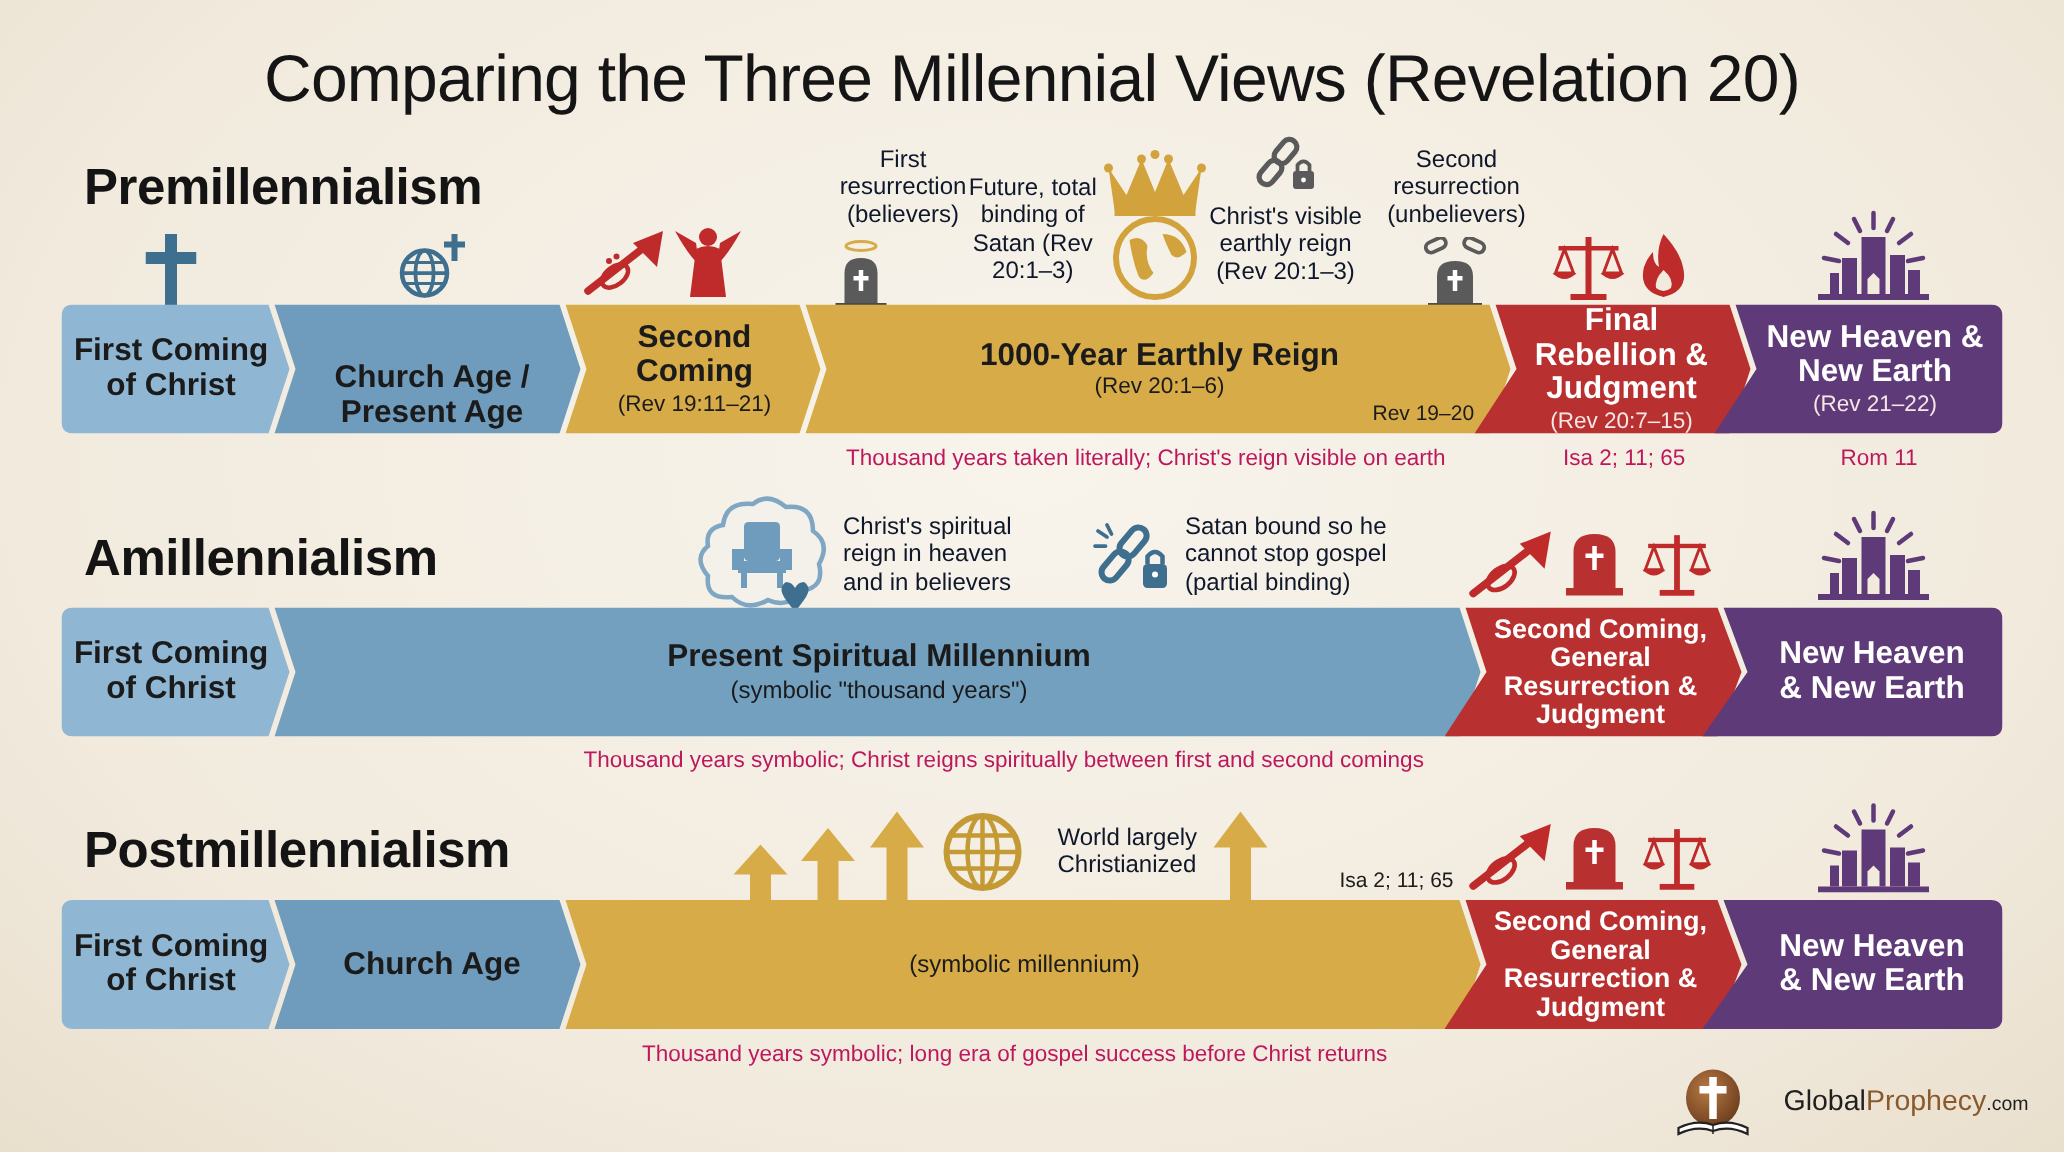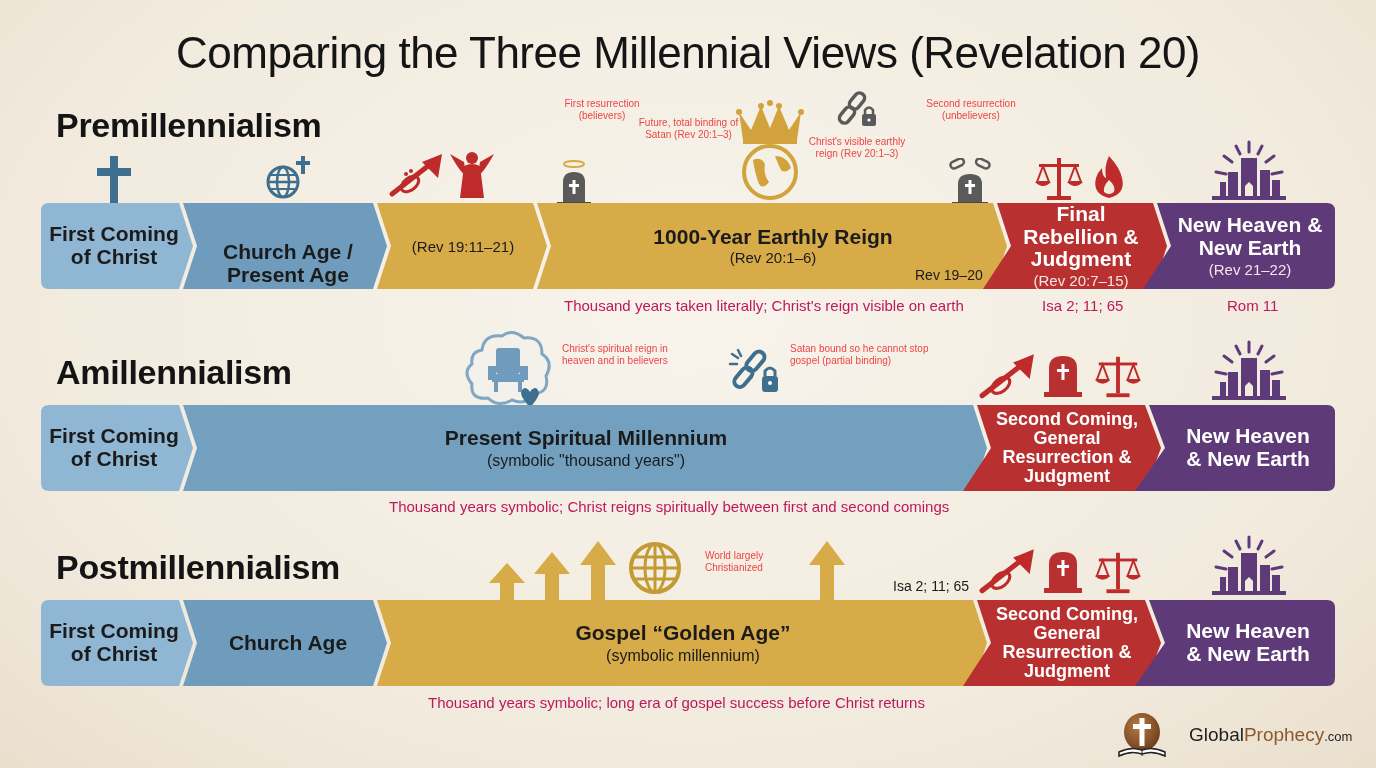--- a/index.html
+++ b/index.html
@@ -26,21 +26,21 @@
     display: flex; flex-direction: column; align-items: center; justify-content: center;
     text-align: center; line-height: 1.08;
   }
   .seg .main { font-size: 21px; font-weight: 700; }
   .seg .sub { font-size: 15px; font-weight: 400; margin-top: 2px; }
   .seg.dark { color: #1b1b1b; }
   .seg.light-text { color: #ffffff; }
   .seg.light-text .sub { color: #f6e6e6; }
 
   .note { font-size: 15px; color: #be185d; text-align: center; white-space: nowrap; }
-  .callout { font-size: 10px; line-height: 1.15; color: #ef4444; text-align: center; }
+  .callout { font-size: 16px; line-height: 1.15; color: #0f172a; text-align: center; }
   .callout.left { text-align: left; }
   .small-ref { font-size: 14px; color: #1b1b1b; }
 
   .logo-text { font-size: 19px; color: #1f1f1f; }
   .logo-text .p { color: #8a5a2e; }
   .logo-text .c { font-size: 13px; }
   svg { display: block; }
 </style>
 </head>
 <body>
@@ -186,20 +186,21 @@
     <path d="M956 0 L1112 0 L1126 43 L1112 86 L942 86 L970 43 Z" fill="#b8302f"></path>
     <path d="M1116 0 L1286 0 Q1294 0 1294 8 L1294 78 Q1294 86 1286 86 L1102 86 L1130 43 Z" fill="#5e3a78"></path>
   </svg>
   <div class="seg dark" style="left:6px; width:134px;">
     <div class="main">First Coming of Christ</div>
   </div>
   <div class="seg dark" style="left:160px; width:174px;margin-top:18px;">
     <div class="main">Church Age / Present Age</div>
   </div>
   <div class="seg dark" style="left:352px; width:140px;">
+    <div class="main" style="width:110px">Second Coming</div>
     <div class="sub">(Rev 19:11–21)</div>
   </div>
   <div class="seg dark" style="left:512px; width:440px;">
     <div class="main">1000-Year Earthly Reign</div>
     <div class="sub">(Rev 20:1–6)</div>
   </div>
   <div class="abs small-ref" style="left:874px; top:64px;">Rev 19–20</div>
   <div class="seg light-text" style="left:966px; width:148px;">
     <div class="main">Final Rebellion &amp; Judgment</div>
     <div class="sub">(Rev 20:7–15)</div>
@@ -407,21 +408,20 @@
     <path d="M936 0 L1104 0 L1120 43 L1104 86 L922 86 L950 43 Z" fill="#b8302f"></path>
     <path d="M1108 0 L1286 0 Q1294 0 1294 8 L1294 78 Q1294 86 1286 86 L1094 86 L1124 43 Z" fill="#5e3a78"></path>
   </svg>
   <div class="seg dark" style="left:6px; width:134px;">
     <div class="main">First Coming of Christ</div>
   </div>
   <div class="seg dark" style="left:160px; width:174px;">
     <div class="main">Church Age</div>
   </div>
   <div class="seg dark" style="left:352px; width:580px;">
-    <div class="main">Gospel “Golden Age”</div>
     <div class="sub" style="font-size:16px">(symbolic millennium)</div>
   </div>
   <div class="seg light-text" style="left:950px; width:152px;">
     <div class="main" style="font-size:18px; line-height:1.05">Second Coming, General Resurrection &amp; Judgment</div>
   </div>
   <div class="seg light-text" style="left:1124px; width:166px;">
     <div class="main" style="width:130px">New Heaven &amp; New Earth</div>
   </div>
 </div>
 

